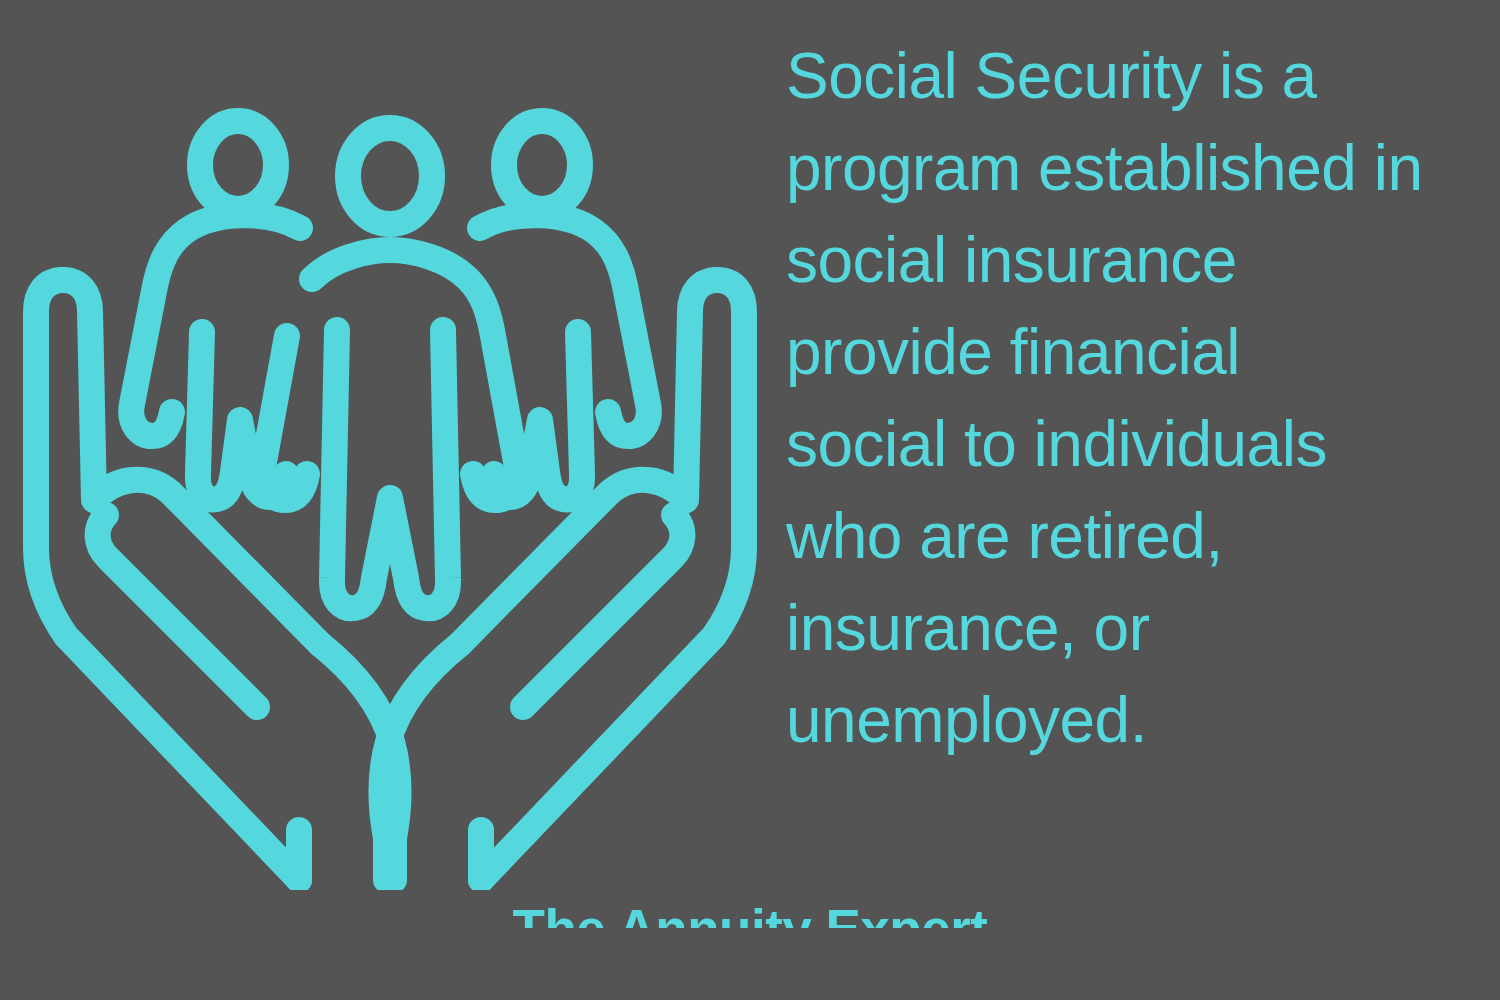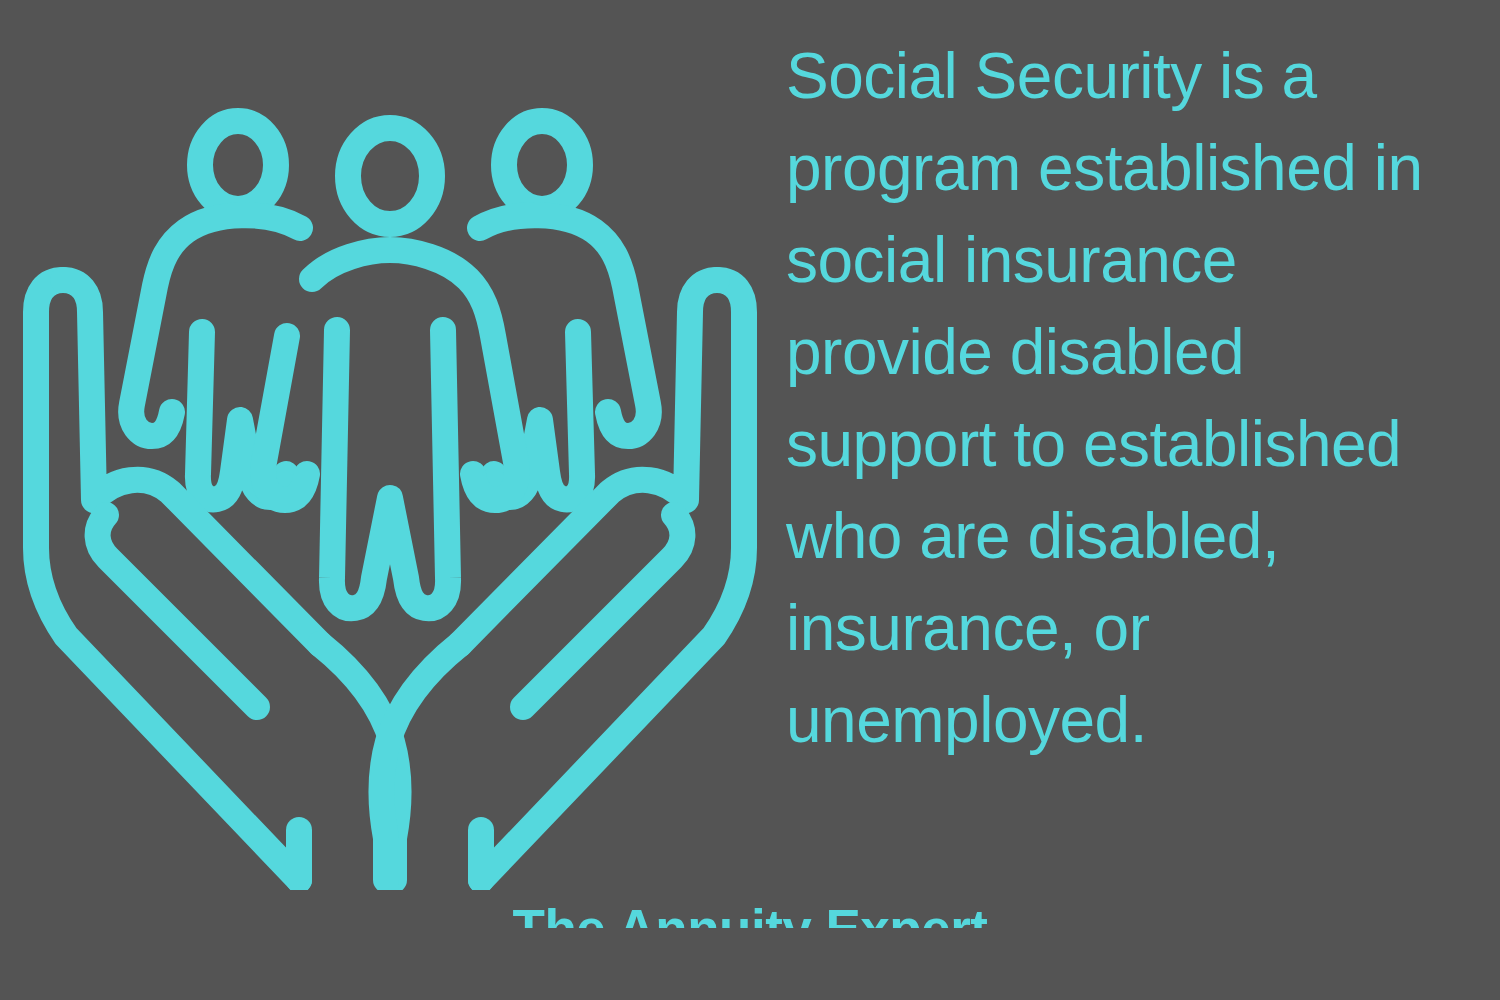--- a/index.html
+++ b/index.html
@@ -179,22 +179,22 @@
                  C379 774, 380 806, 386 838
                  L386 880"></path>
       </g>
     </svg>
   </div>
 
   <div id="description-block">
     <div class="desc-line">Social Security is a</div>
     <div class="desc-line">program established in</div>
     <div class="desc-line">social insurance</div>
-    <div class="desc-line">provide disabled</div>
-    <div class="desc-line">support to established</div>
-    <div class="desc-line">who are disabled,</div>
+    <div class="desc-line">provide financial</div>
+    <div class="desc-line">social to individuals</div>
+    <div class="desc-line">who are retired,</div>
     <div class="desc-line">insurance, or</div>
     <div class="desc-line">unemployed.</div>
   </div>
 
   <div id="brand-wordmark">The Annuity Expert</div>
 
 </div>
 
 </body></html>

